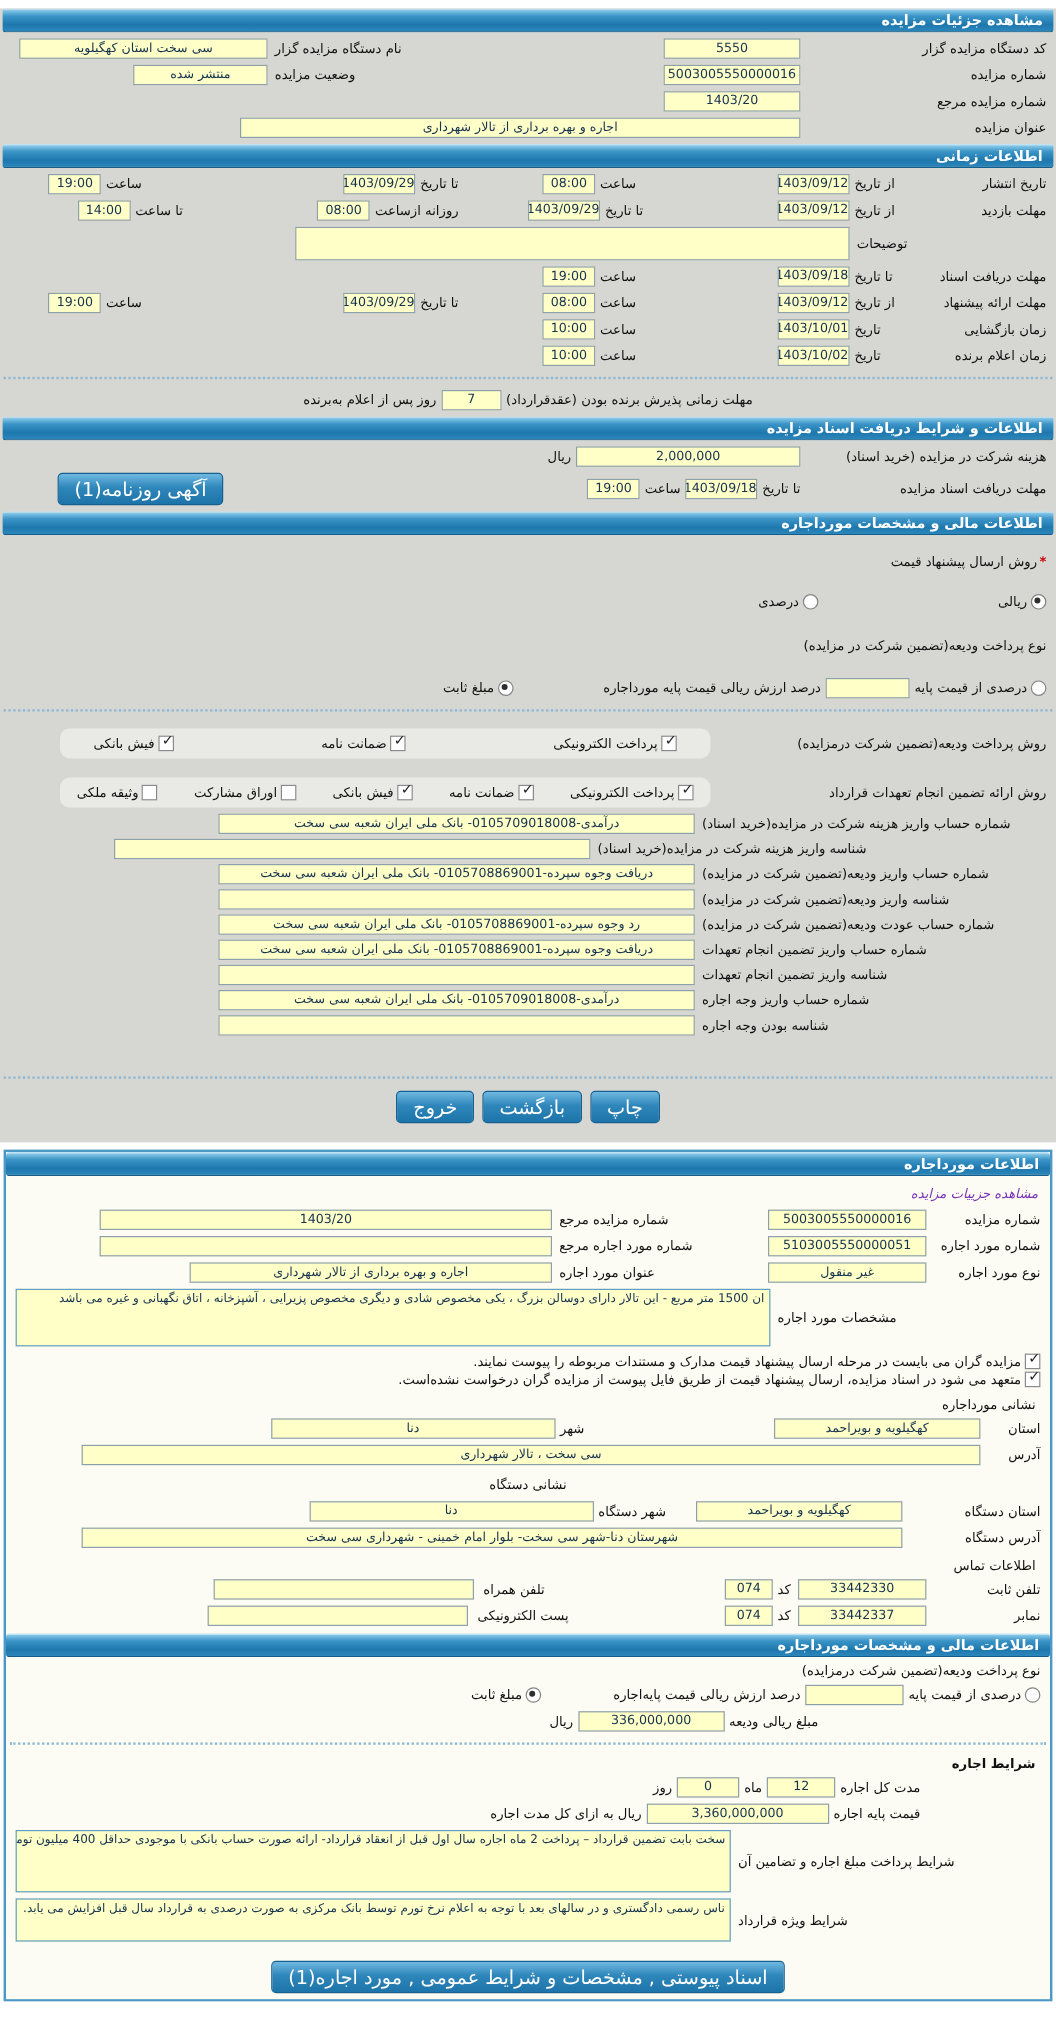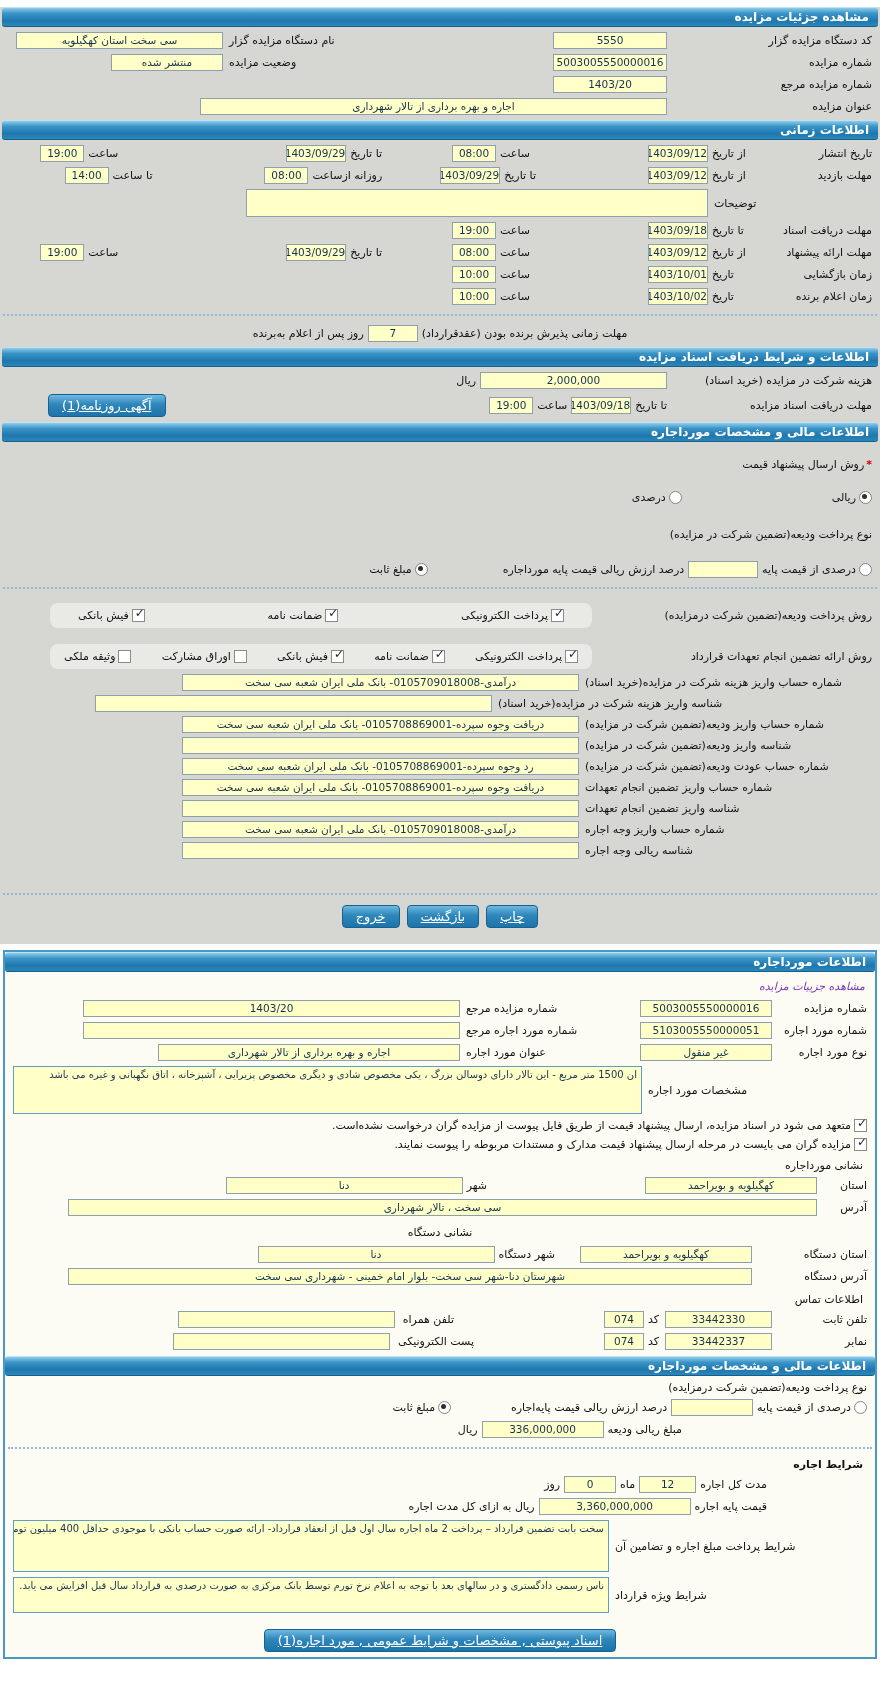--- a/index.html
+++ b/index.html
@@ -24,23 +24,23 @@
   .w130{width:130px}.w150{width:150px}.w164{width:164px}.w170{width:170px}.w180{width:180px}
   .w185{width:185px}.w205{width:205px}.w215{width:215px}.w225{width:225px}.w235{width:235px}.w258{width:258px}.w280{width:280px}.w293{width:293px}.w300{width:300px}.w330{width:330px}.w375{width:375px}
   .w395{width:395px}.w460{width:460px}.w465{width:465px}
   .g25{margin-left:25px}.g58{margin-left:58px}.g60{margin-left:60px}.g70{margin-left:70px}.g75{margin-left:75px}
   .g112{margin-left:112px}.g118{margin-left:118px}.g130{margin-left:130px}.g150{margin-left:150px}
   .g158{margin-left:158px}.g168{margin-left:168px}
   .mr100{margin-right:100px}.mr185{margin-right:185px}
   .pl4{padding-left:4px}.pl8{padding-left:8px}
   .tn{width:112px;text-align:right;flex:none;white-space:nowrap;}
   .tp{width:52px;text-align:left;flex:none;white-space:nowrap;padding-left:4px;box-sizing:border-box;}
-  .btn{font-family:inherit;font-size:13px;color:#fff;cursor:pointer;
+  .btn{font-family:inherit;font-size:16px;color:#fff;cursor:pointer;
        background:linear-gradient(180deg,#6fb9e2 0%,#2e86ba 45%,#1d74aa 100%);
-       border:1px solid #16618f;border-radius:4px;padding:3px 13px;white-space:nowrap;text-decoration:underline;}
+       border:1px solid #16618f;border-radius:4px;padding:3px 13px;white-space:nowrap;}
   .btnrow{justify-content:center;gap:7px;margin:10px 0 4px;}
   .cb{width:11px;height:11px;background:#fff;border:1px solid #8a8a8a;flex:none;margin-left:3px;
       position:relative;display:inline-block;}
   .cb.on::after{content:"✓";position:absolute;right:-1px;top:-4px;font-size:12px;color:#222;font-weight:bold;}
   .rb{width:11px;height:11px;border-radius:50%;background:#fefefe;border:1px solid #848484;flex:none;
       margin-left:3px;position:relative;display:inline-block;}
   .rb.on::after{content:"";position:absolute;left:2px;top:2px;width:5px;height:5px;border-radius:50%;background:#2e2e2e;}
   .dotsep{border-top:2px dotted #91b9d6;margin:9px 3px;height:0;}
   .dotline{flex:1;border-top:2px dotted #91b9d6;margin-right:8px;height:0;}
   .strip{flex:1;background:#e9e9e5;border-radius:8px;padding:6px 28px;display:flex;
@@ -281,21 +281,21 @@
   </div>
   <div class="row" style="margin:4px 8px;">
     <span class="lbl end w293">شناسه واریز تضمین انجام تعهدات</span>
     <div class="fld w395"></div>
   </div>
   <div class="row" style="margin:4px 8px;">
     <span class="lbl end w293">شماره حساب واریز وجه اجاره</span>
     <div class="fld w395">درآمدی-0105709018008- بانک ملی ایران شعبه سی سخت</div>
   </div>
   <div class="row" style="margin:4px 8px;">
-    <span class="lbl end w293">شناسه ریالی وجه اجاره</span>
+    <span class="lbl end w293">شناسه بودن وجه اجاره</span>
     <div class="fld w395"></div>
   </div>
 
   <div class="dotsep" style="margin-top:34px;"></div>
 
   <div class="row btnrow">
     <button class="btn">چاپ</button>
     <button class="btn">بازگشت</button>
     <button class="btn">خروج</button>
   </div>
@@ -326,27 +326,27 @@
     <div class="fld w130">غیر منقول</div>
     <span class="lbl end w180">عنوان مورد اجاره</span>
     <div class="fld w300">اجاره و بهره برداری از تالار شهرداری</div>
   </div>
 
   <div class="row">
     <span class="lbl end w225">مشخصات مورد اجاره</span>
     <div class="ta" style="flex:1;height:48px;">ان 1500 متر مربع - این تالار دارای دوسالن بزرگ ، یکی مخصوص شادی و دیگری مخصوص پزیرایی  ، آشپزخانه ، اتاق نگهبانی و غیره می باشد</div>
   </div>
 
+  <div class="row" style="margin:6px 8px 2px;">
+    <span class="cb on"></span>
+    <span class="lbl pl4">مزایده گران می بایست در مرحله ارسال پیشنهاد قیمت مدارک و مستندات مربوطه را پیوست نمایند.</span>
+  </div>
   <div class="row" style="margin:2px 8px 6px;">
     <span class="cb on"></span>
     <span class="lbl pl4">متعهد می شود در اسناد مزایده، ارسال پیشنهاد قیمت از طریق فایل پیوست از مزایده گران درخواست نشده‌است.</span>
-  </div>
-  <div class="row" style="margin:6px 8px 2px;">
-    <span class="cb on"></span>
-    <span class="lbl pl4">مزایده گران می بایست در مرحله ارسال پیشنهاد قیمت مدارک و مستندات مربوطه را پیوست نمایند.</span>
   </div>
 
   <div class="sect">نشانی مورداجاره</div>
 
   <div class="row">
     <span class="lbl start w50">استان</span>
     <div class="fld w170 g158">کهگیلویه و بویراحمد</div>
     <span class="lbl pl4">شهر</span>
     <div class="fld w235">دنا</div>
   </div>

